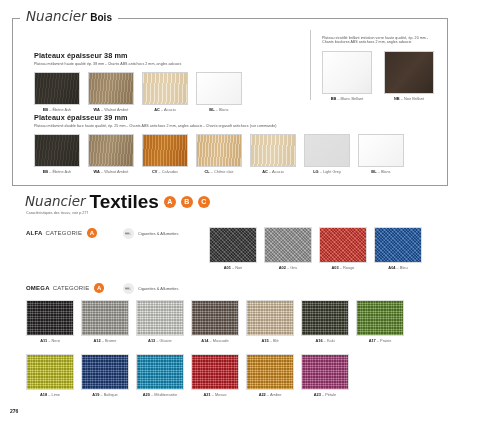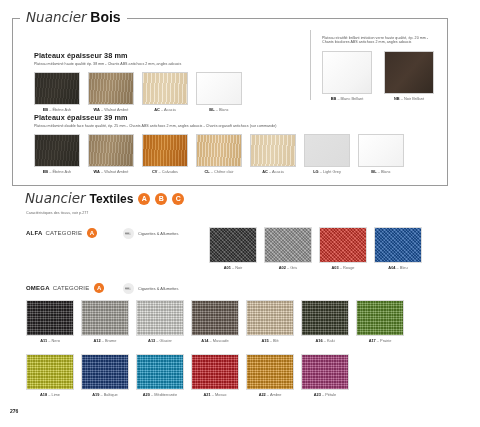--- a/index.html
+++ b/index.html
@@ -24,21 +24,21 @@
     background:#ffffff;padding:0 6px;
     font-size:13.5px;line-height:1;
     white-space:nowrap;
     z-index:4;
   }
   .wood-legend .light{
     font-family:"DejaVu Sans", sans-serif;
     font-style:italic;font-weight:400;color:#3b3b3b;font-size:13.5px;
   }
   .wood-legend .bold{
-    font-weight:bold;color:#111;font-size:14px;
+    font-weight:bold;color:#111;font-size:10px;
   }
 
   .sect-title{
     font-size:7.3px;font-weight:bold;color:#1a1a1a;
     letter-spacing:.1px;margin:0;
   }
   .sect-sub{
     font-size:3.6px;color:#555;margin:2px 0 0 0;line-height:1.25;
     letter-spacing:.05px;
   }
@@ -87,21 +87,21 @@
   
   .blk20 .chip{width:50px;height:43px;}
   .blk20 .sw{margin-right:12px;}
 
   
   .tex-head{position:absolute;left:25px;top:192px;display:flex;align-items:center;}
   .tex-head .light{
     font-family:"DejaVu Sans", sans-serif;font-style:italic;color:#3b3b3b;
     font-size:13.5px;line-height:1;
   }
-  .tex-head .bold{font-weight:bold;color:#111;font-size:12px;line-height:1;margin-left:4px;}
+  .tex-head .bold{font-weight:bold;color:#111;font-size:19px;line-height:1;margin-left:4px;}
   .badge{
     width:12px;height:12px;border-radius:50%;
     background:#ee7623;color:#fff;font-size:7px;font-weight:bold;
     display:inline-flex;align-items:center;justify-content:center;
     margin-left:5px;line-height:1;
   }
   .badge.sm{width:9.5px;height:9.5px;font-size:6px;}
   .tex-sub{
     position:absolute;left:26px;top:211px;font-size:3.7px;color:#6d6d6d;
   }

